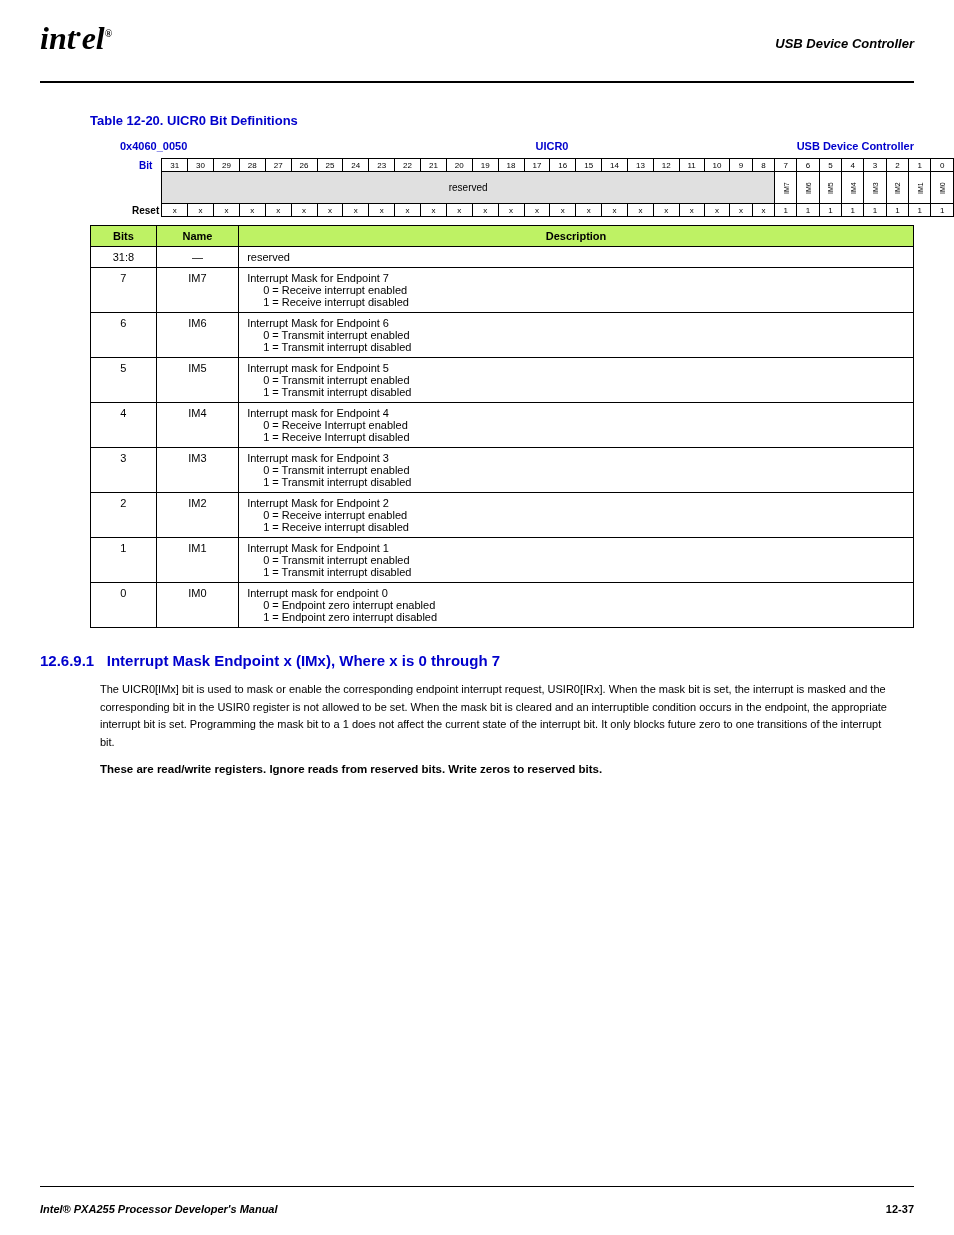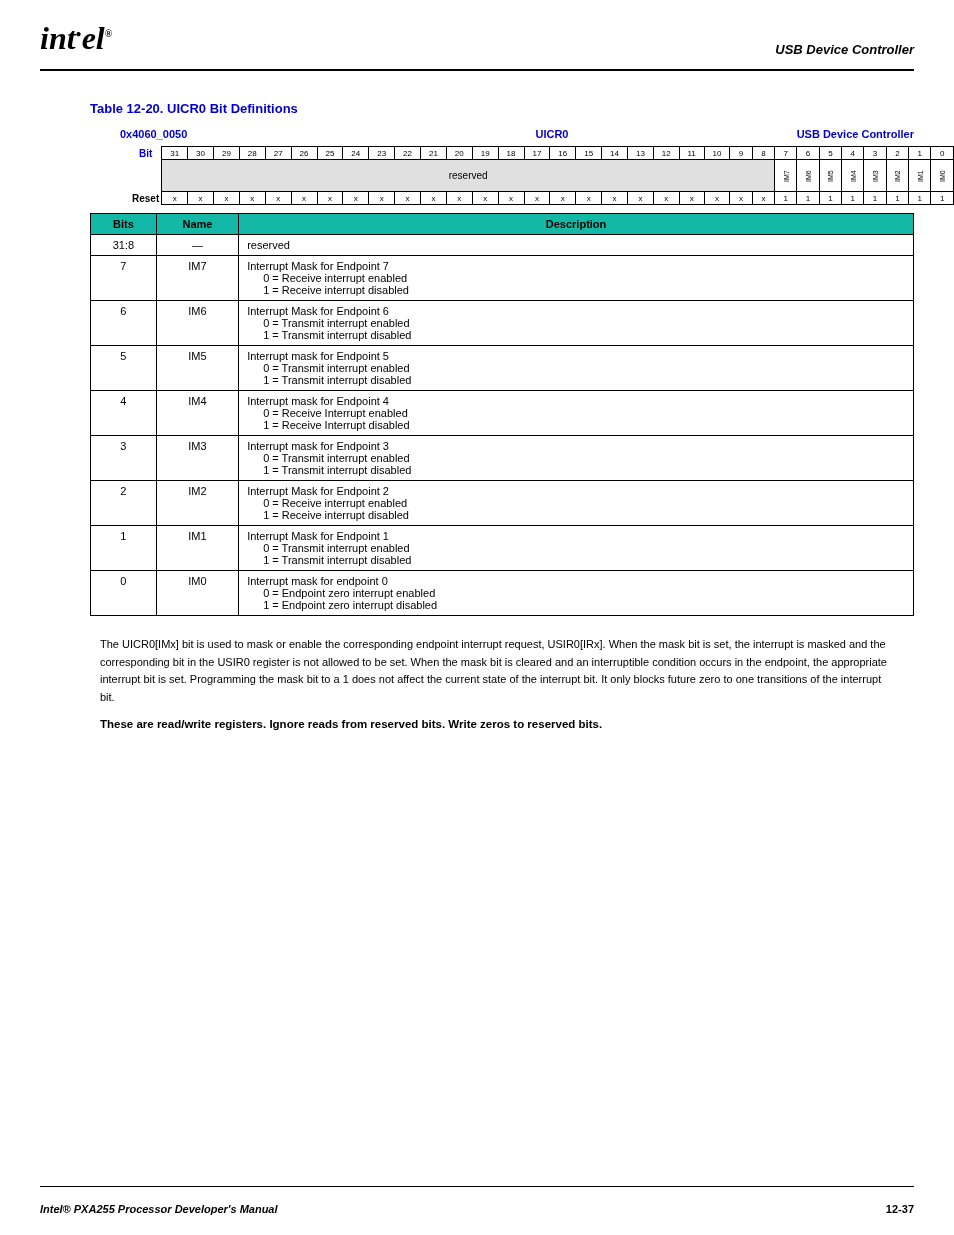--- a/index.html
+++ b/index.html
@@ -9,24 +9,24 @@
       background: #fff;
       color: #000;
       width: 954px;
       min-height: 1235px;
       padding: 20px 40px;
     }
 
     .header {
       display: flex;
       justify-content: space-between;
-      align-items: flex-end;
+      align-items: center;
       margin-bottom: 30px;
       border-bottom: 2px solid #000;
-      padding-bottom: 12px;
+      padding-bottom: 24px;
     }
 
     .intel-logo {
       font-size: 32px;
       font-weight: bold;
       font-style: italic;
       color: #000;
       font-family: 'Times New Roman', serif;
     }
 
@@ -71,21 +71,21 @@
     }
 
     .main-table td, .main-table th {
       border: 1px solid #000;
       padding: 4px 8px;
       vertical-align: top;
       font-size: 11px;
     }
 
     .main-table th {
-      background: #14b8a6;
+      background: #bef264;
       font-weight: bold;
       text-align: center;
     }
 
     .col-bits { width: 8%; text-align: center; }
     .col-name { width: 10%; text-align: center; }
     .col-desc { width: 82%; }
 
     .desc-line { display: block; }
     .desc-indent { display: block; padding-left: 16px; }
@@ -346,20 +346,23 @@
             <span class="desc-line">Interrupt mask for endpoint 0</span>
             <span class="desc-indent">0 =  Endpoint zero interrupt enabled</span>
             <span class="desc-indent">1 =  Endpoint zero interrupt disabled</span>
           </td>
         </tr>
       </tbody>
   </table>
 </div>
 
 <div style="margin-top:20px;">
+  <div class="section-heading">
+    <span>12.6.9.1</span>&nbsp;&nbsp;&nbsp;<span>Interrupt Mask Endpoint x (IMx), Where x is 0 through 7</span>
+  </div>
   <p class="section-para">The UICR0[IMx] bit is used to mask or enable the corresponding endpoint interrupt request, USIR0[IRx]. When the mask bit is set, the interrupt is masked and the corresponding bit in the USIR0 register is not allowed to be set. When the mask bit is cleared and an interruptible condition occurs in the endpoint, the appropriate interrupt bit is set. Programming the mask bit to a 1 does not affect the current state of the interrupt bit. It only blocks future zero to one transitions of the interrupt bit.</p>
   <p class="section-note">These are read/write registers. Ignore reads from reserved bits. Write zeros to reserved bits.</p>
 </div>
 
 <div class="footer">
   <span class="footer-left">Intel® PXA255 Processor Developer's Manual</span>
   <span class="footer-right">12-37</span>
 </div>
 
 </body></html>

